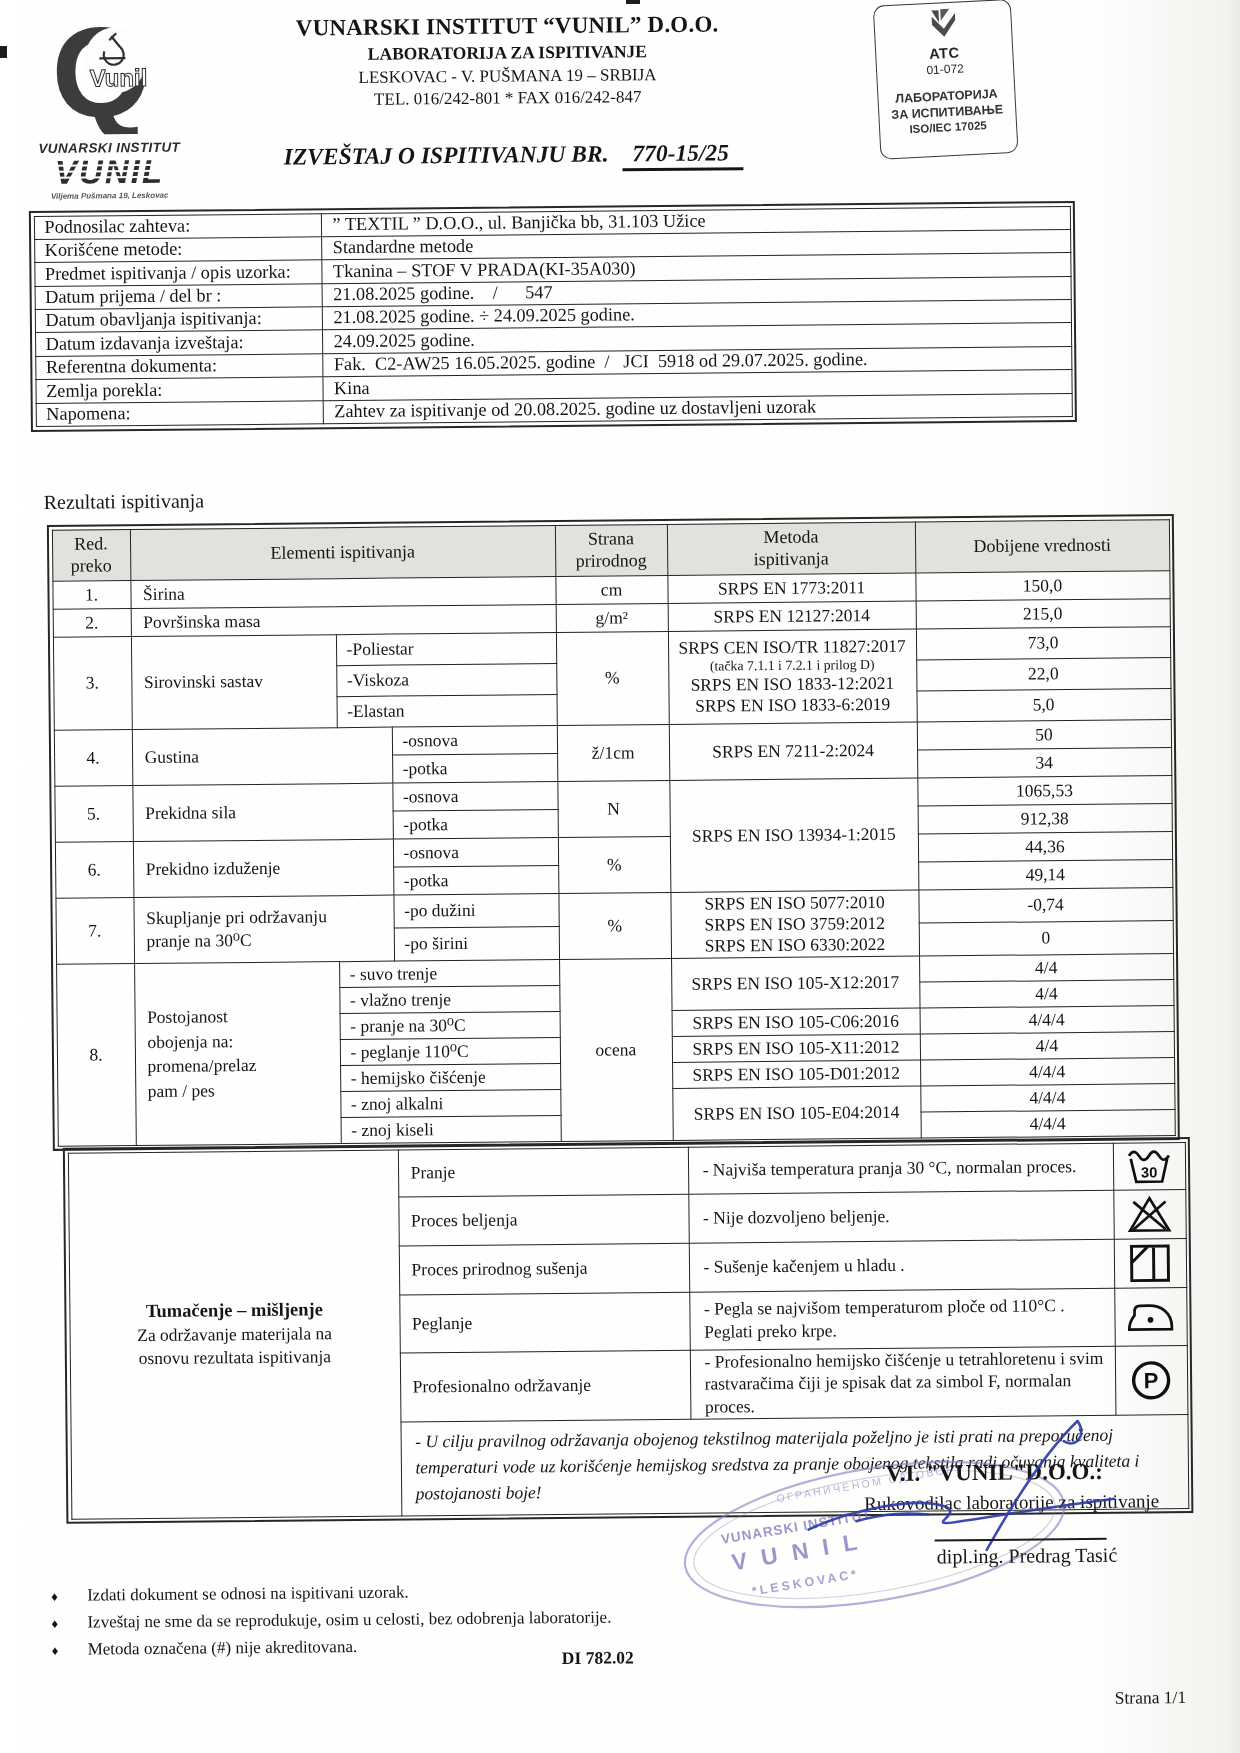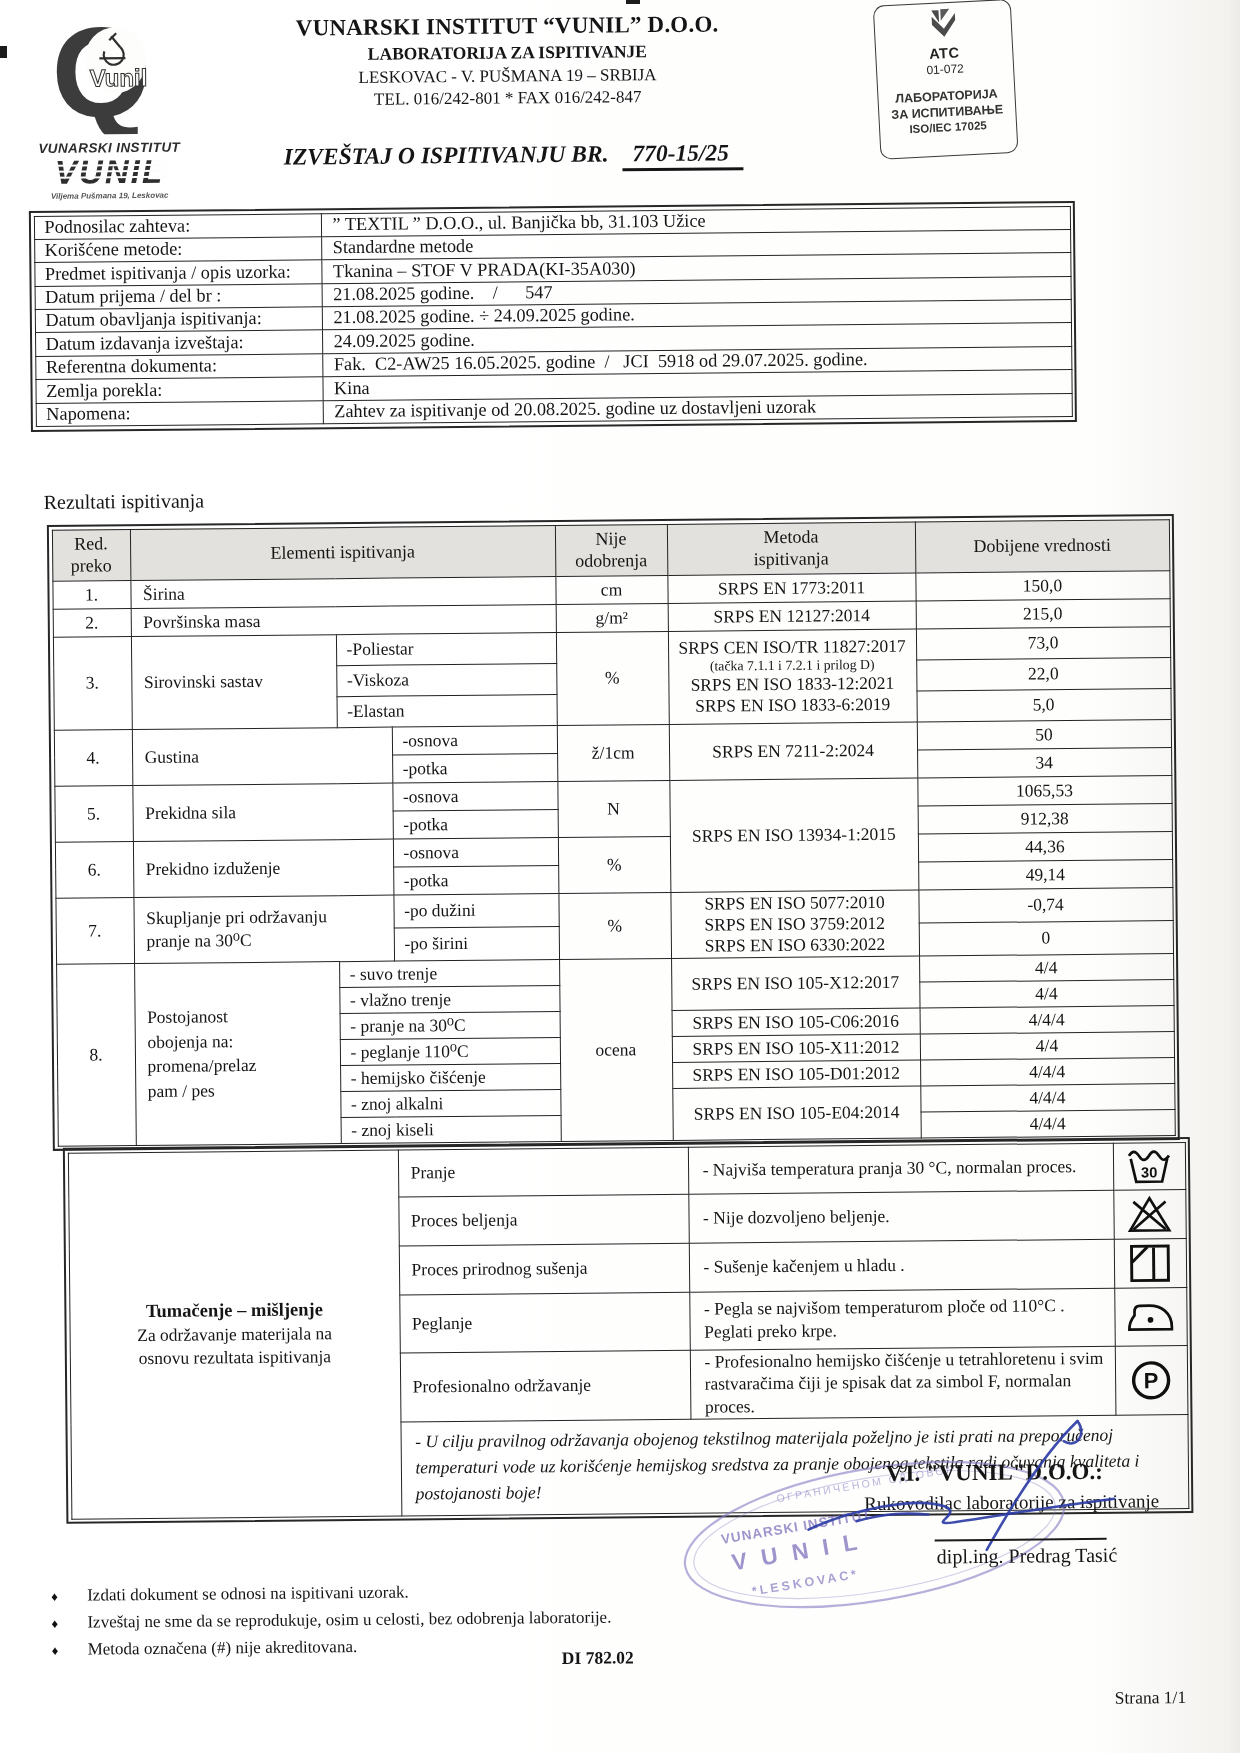--- a/index.html
+++ b/index.html
@@ -215,22 +215,22 @@
             <col>
         </colgroup>
         <tbody>
           <tr>
             <th class="c">
                 <div>Red.</div>
                 <div>preko</div>
               </th>
             <th class="c" colspan="3">Elementi ispitivanja</th>
             <th class="c">
-                <div>Nije</div>
-                <div>odobrenja</div>
+                <div>Strana</div>
+                <div>prirodnog</div>
               </th>
             <th class="c">
                 <div>Metoda</div>
                 <div>ispitivanja</div>
               </th>
             <th class="c">Dobijene vrednosti</th>
           </tr>
 
           <tr class="h28">
             <td class="c">1.</td>

